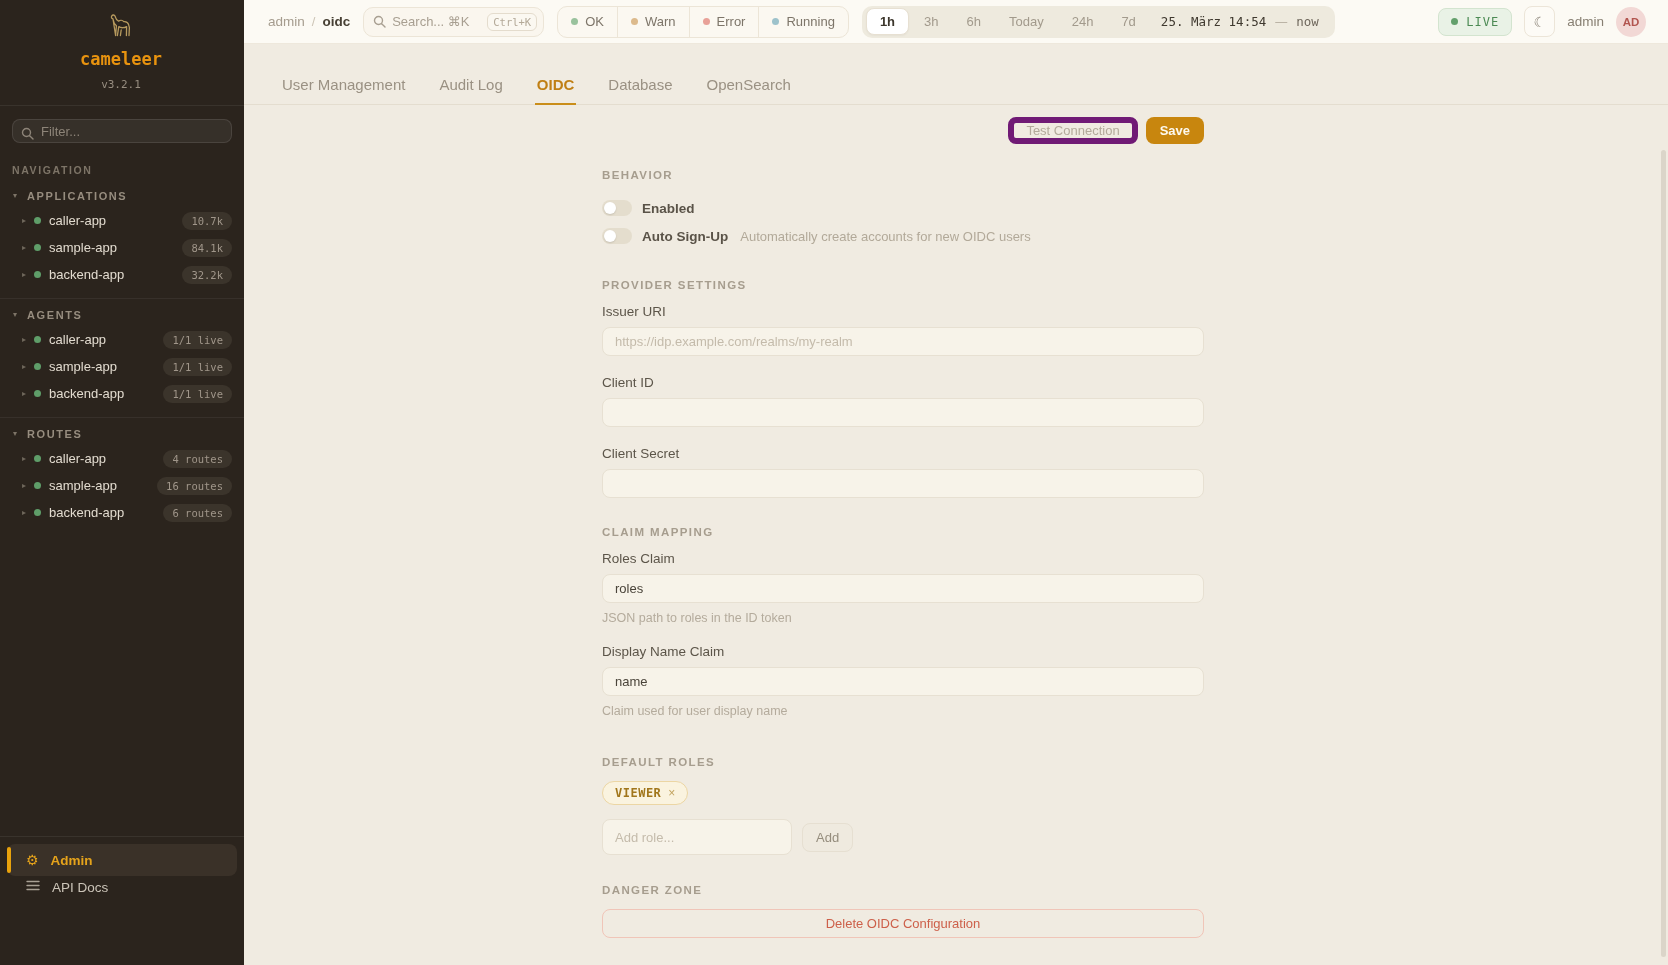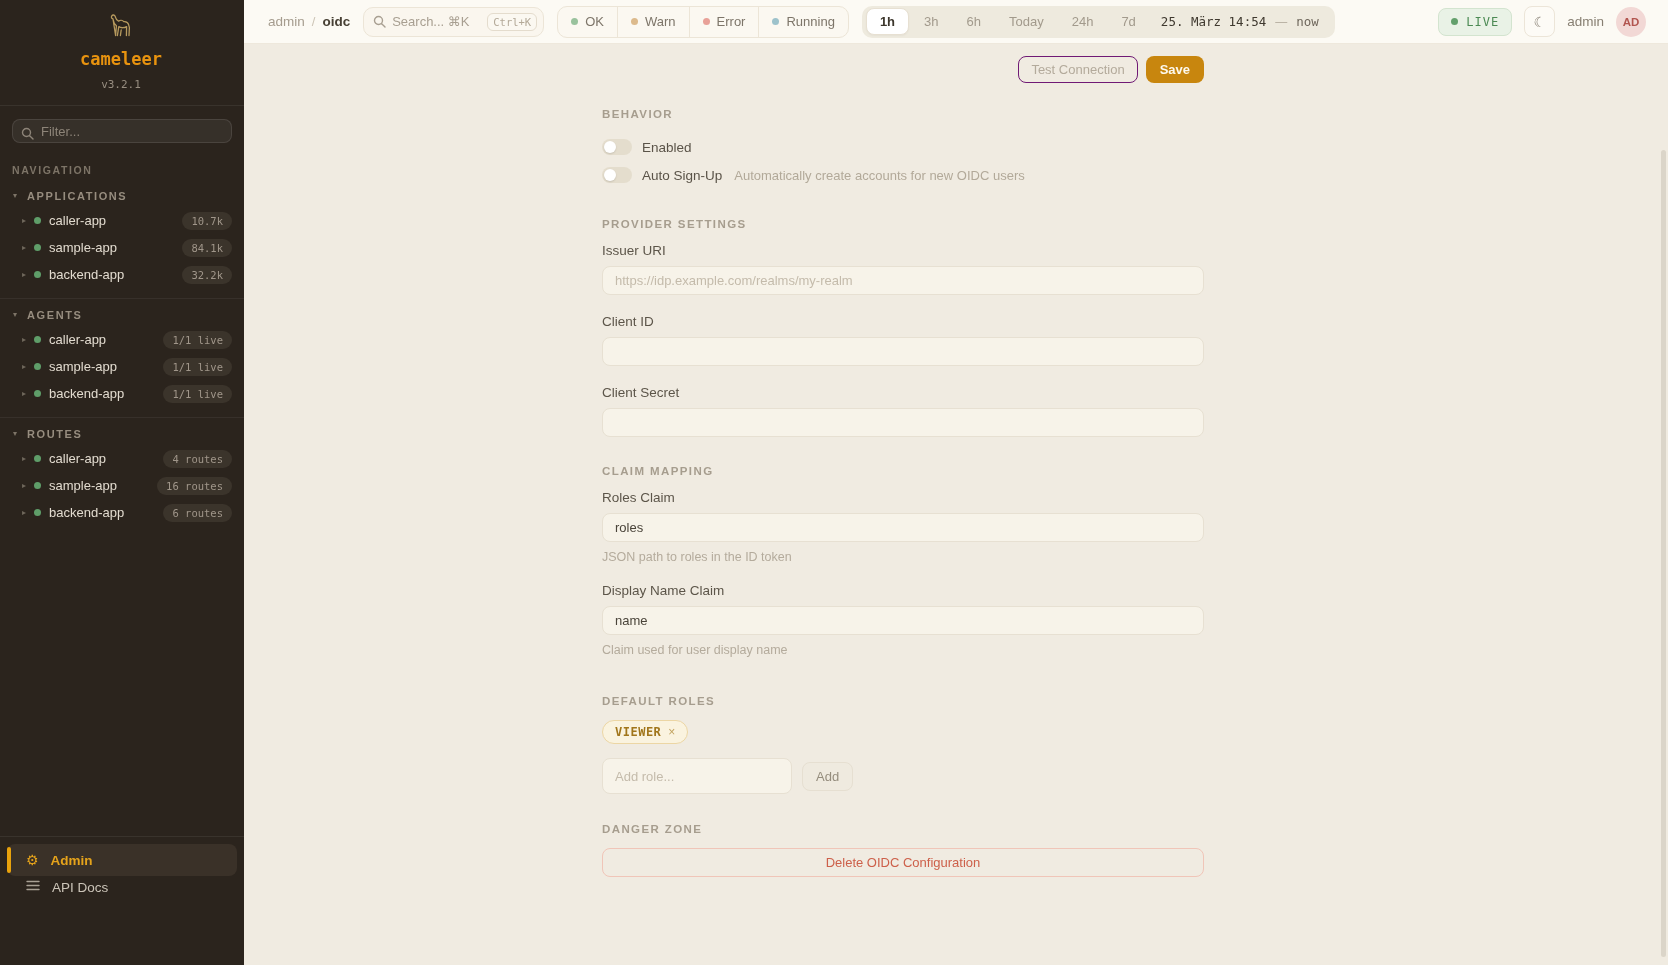--- a/index.html
+++ b/index.html
@@ -177,42 +177,42 @@
     display:flex; align-items:center; font-size:15px; color:#9a9183;
     cursor:pointer; border-bottom:2px solid transparent; margin-bottom:-1px;
     padding:0 2px;
   }
   .tab.active { color:#c07f14; font-weight:bold; border-bottom-color:#ca8e1a; }
 
   .form-col { width:602px; margin-left:358px; }
   .toolbar { display:flex; justify-content:flex-end; gap:8px; margin-top:12px; }
   .btn-outline {
     height:27px; padding:0 12px; font-size:13px; color:#b3aa9b;
-    background:transparent; border:1px solid #701a75; border-radius:8px;
+    background:transparent; border:6px solid #701a75; border-radius:8px;
     cursor:pointer; font-family:"Liberation Sans", sans-serif;
   }
   .btn-save {
     height:27px; padding:0 14px; font-size:13px; font-weight:bold; color:#fdf9ef;
     background:#c8860e; border:none; border-radius:8px; cursor:pointer;
     font-family:"Liberation Sans", sans-serif;
   }
   .section-label {
     font-size:11.5px; font-weight:bold; letter-spacing:1.4px;
     color:#a69d8e; margin:25px 0 13px 0;
   }
   .toggle-row { display:flex; align-items:center; gap:10px; height:28px; }
   .toggle {
     width:30px; height:16px; border-radius:999px; background:#e4ddcd;
     position:relative; cursor:pointer; flex:none;
   }
   .toggle .knob {
     position:absolute; left:2px; top:2px; width:12px; height:12px;
     border-radius:50%; background:#ffffff; box-shadow:0 1px 2px rgba(0,0,0,.12);
   }
-  .toggle-label { font-size:13.5px; color:#5a5348; }
+  .toggle-label { font-size:13.5px; color:#5a5348;font-weight:bold; }
   .toggle-hint { font-size:13px; color:#b2a999; margin-left:2px; }
   .field { margin-bottom:19px; }
   .field-label { font-size:13.5px; color:#5c5549; margin-bottom:8px; }
   .text-input {
     width:100%; height:29px; background:#f7f3e9;
     border:1px solid #e7e0d2; border-radius:8px;
     padding:0 12px; font-size:13px; color:#4a443a; outline:none;
     font-family:"Liberation Sans", sans-serif;
   }
   .text-input::placeholder { color:#c4bbab; }
@@ -426,20 +426,27 @@
       </div>
       <div class="theme-btn">
         <span>☾</span>
       </div>
       <span class="user-name">admin</span>
       <div class="avatar">AD</div>
     </div>
   </header>
 
   <main class="content">
+    <div class="tabbar">
+      <span class="tab">User Management</span>
+      <span class="tab">Audit Log</span>
+      <span class="tab active">OIDC</span>
+      <span class="tab">Database</span>
+      <span class="tab">OpenSearch</span>
+    </div>
 
     <div class="form-col">
       <div class="toolbar">
         <button class="btn-outline">Test Connection</button>
         <button class="btn-save">Save</button>
       </div>
 
       
       <div class="section-label">BEHAVIOR</div>
       <div class="toggle-row">

